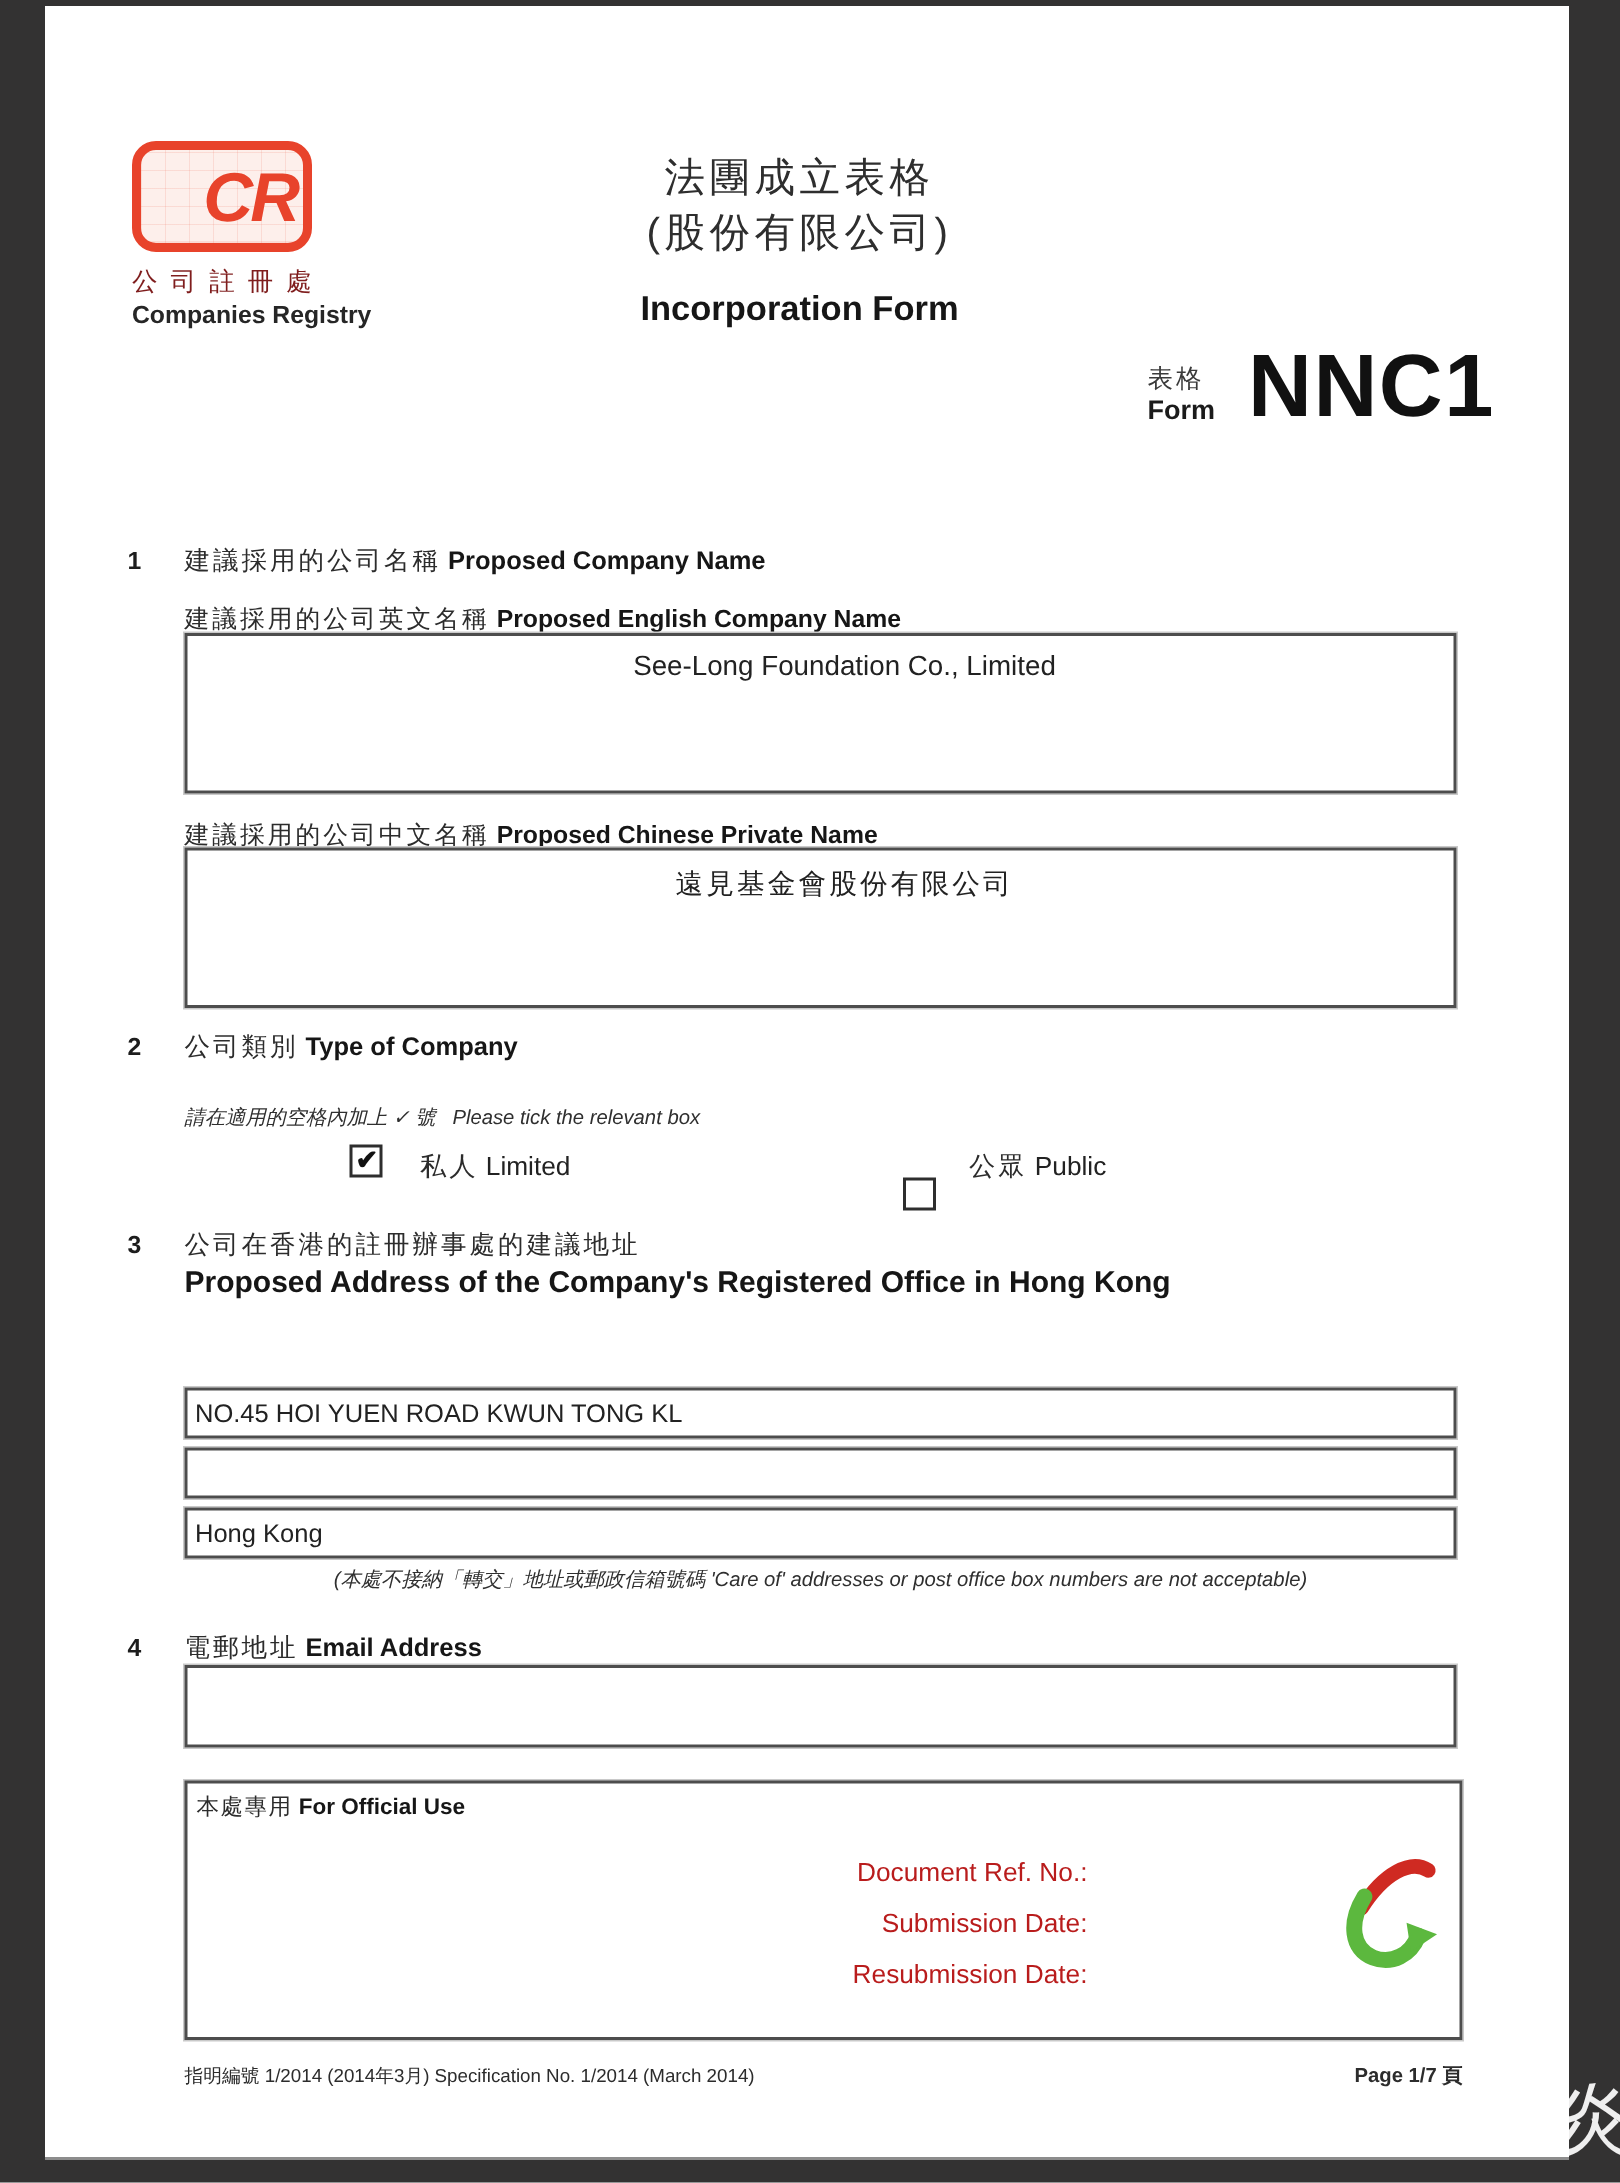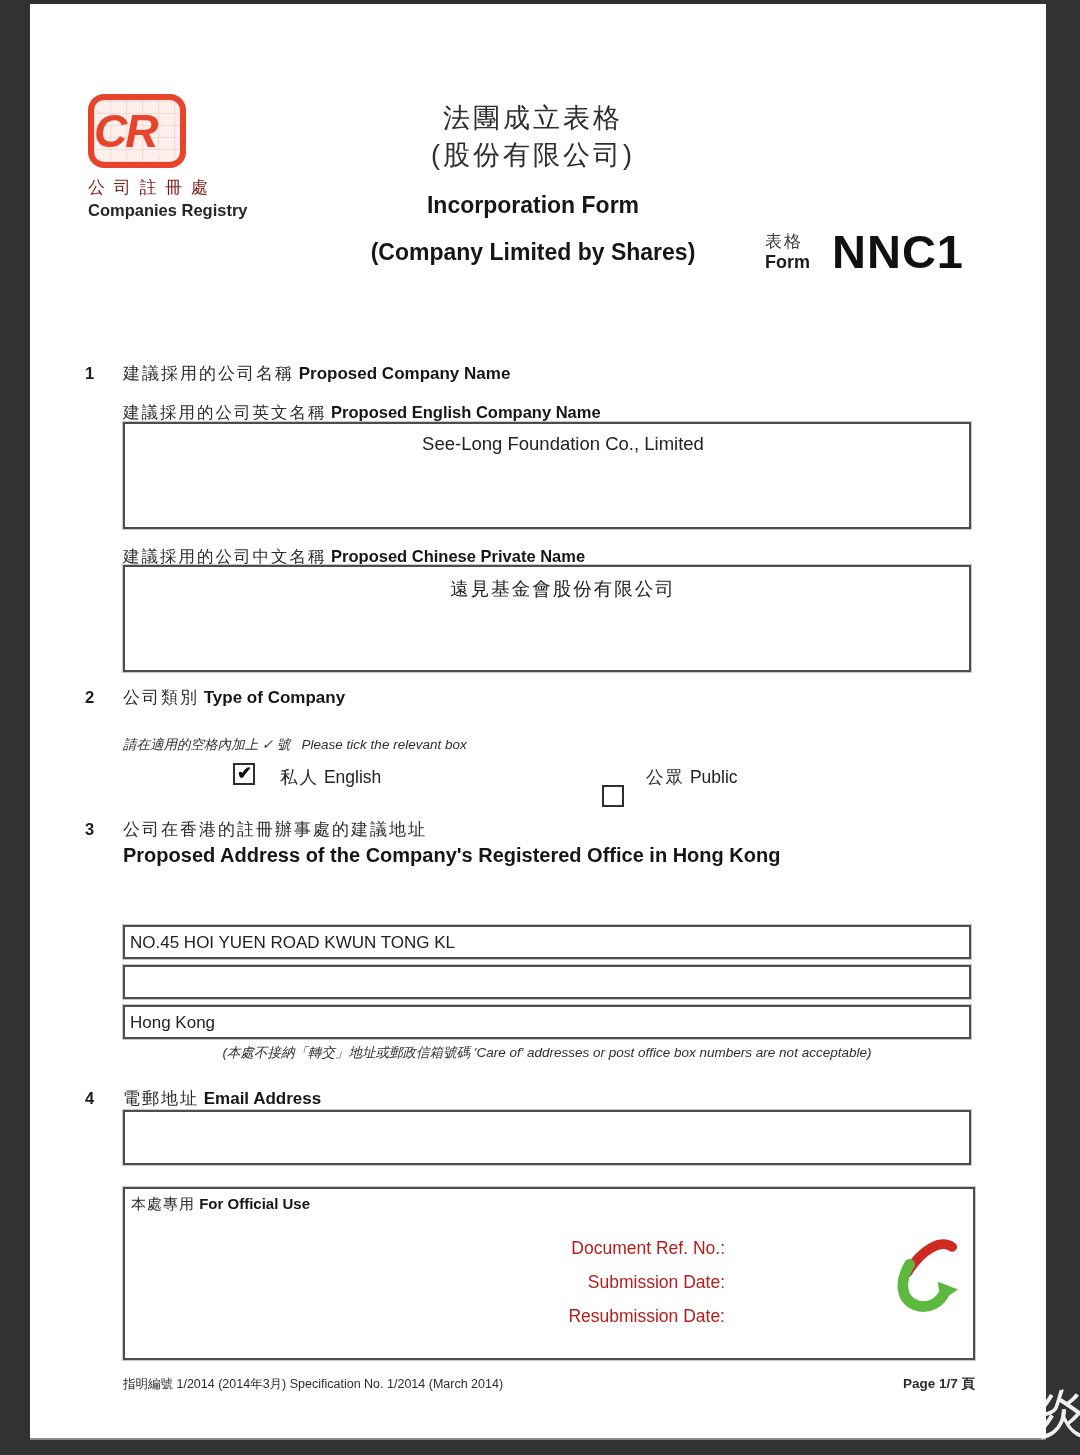--- a/index.html
+++ b/index.html
@@ -8,40 +8,40 @@
 
   .page {
     position:absolute; left:30px; top:4px; width:1016px; height:1434px;
     background:#ffffff; box-shadow:0 2px 0 rgba(200,200,200,.6);
   }
   .abs { position:absolute; }
 
   
   .logo-block { left:58px; top:90px; width:160px; }
   .logo-box {
-    width:98px; height:74px; border:6px solid var(--cr-red); border-radius:16px;
-    display:flex; align-items:center; justify-content:flex-start;
+    width:120px; height:74px; border:6px solid var(--cr-red); border-radius:16px;
+    display:flex; align-items:center; justify-content:flex-end;
     background:
       repeating-linear-gradient(0deg, rgba(232,67,43,.12) 0 1px, transparent 1px 12px),
       repeating-linear-gradient(90deg, rgba(232,67,43,.12) 0 1px, transparent 1px 16px),
       #fdefeb;
   }
   .logo-cr { font-size:46px; font-weight:bold; font-style:italic; color:var(--cr-red); letter-spacing:-2px; line-height:1; padding-right:4px; }
   .logo-zh { margin-top:8px; font-size:17px; color:#7f1d1d; letter-spacing:2px; white-space:nowrap; }
   .logo-en { margin-top:2px; font-size:16.5px; font-weight:bold; color:#262626; white-space:nowrap; }
 
   .title-block { left:253px; top:96px; width:500px; text-align:center; }
   .title-zh { font-size:27px; line-height:37px; color:#2e2e2e; letter-spacing:3px; }
   .title-en { font-size:23px; line-height:31px; font-weight:bold; color:#161616;margin-top:16px; }
 
   .formcode { left:735px; top:226px; display:flex; align-items:flex-end; gap:22px; }
   .fc-labels { text-align:left; line-height:21px; }
   .fc-zh { font-size:17px; color:#3a3a3a; letter-spacing:2px; }
   .fc-en { font-size:18px; font-weight:bold; color:#1b1b1b; }
-  .fc-code { font-size:47px; font-weight:bold; color:#111; line-height:0.92; letter-spacing:1px; }
+  .fc-code { font-size:59px; font-weight:bold; color:#111; line-height:0.92; letter-spacing:1px; }
 
   
   .sec-head { left:55px; font-size:17px; white-space:nowrap; }
   .sec-no { display:inline-block; width:38px; font-weight:bold; font-size:16.5px; }
   .zh { color:#2c2c2c; letter-spacing:2px; }
   .en-bold { font-weight:bold; color:#161616; letter-spacing:0; }
   .sub-label { left:93px; font-size:16.5px; white-space:nowrap; }
 
   
   .field-box {
@@ -83,21 +83,20 @@
       <span class="logo-cr">CR</span>
     </div>
     <div class="logo-zh">公 司 註 冊 處</div>
     <div class="logo-en">Companies Registry</div>
   </div>
 
   <div class="abs title-block">
     <div class="title-zh">法團成立表格</div>
     <div class="title-zh">(股份有限公司)</div>
     <div class="title-en">Incorporation Form</div>
-    <div class="title-en">(Company Limited by Shares)</div>
   </div>
 
   <div class="abs formcode">
     <div class="fc-labels">
       <div class="fc-zh">表格</div>
       <div class="fc-en">Form</div>
     </div>
     <div class="fc-code">NNC1</div>
   </div>
 
@@ -123,21 +122,21 @@
     <span class="sec-no">2</span><span class="zh">公司類別</span>&nbsp;<span class="en-bold">Type of Company</span>
   </div>
   <div class="abs note-italic" style="left:93px; top:732px;">
     <span>請在適用的空格內加上 ✓ 號</span>&nbsp;&nbsp;&nbsp;<span>Please tick the relevant box</span>
   </div>
 
   <div class="abs checkbox" style="left:203px; top:759px;">
     <span class="tick">✔</span>
   </div>
   <div class="abs cb-label" style="left:250px; top:761px;">
-    <span class="zh">私人</span>&nbsp;<span>English</span>
+    <span class="zh">私人</span>&nbsp;<span>Limited</span>
   </div>
 
   <div class="abs checkbox" style="left:572px; top:759px;"></div>
   <div class="abs cb-label" style="left:616px; top:761px;">
     <span class="zh">公眾</span>&nbsp;<span>Public</span>
   </div>
 
   <div class="abs sec-head" style="top:814px;">
     <span class="sec-no">3</span><span class="zh">公司在香港的註冊辦事處的建議地址</span>
   </div>

